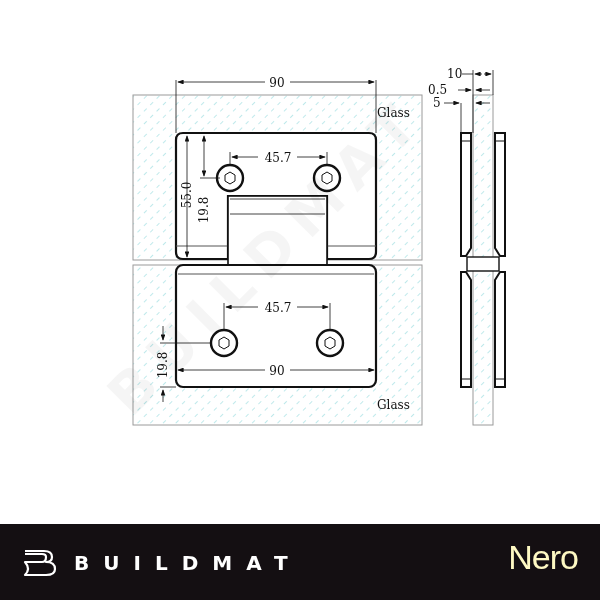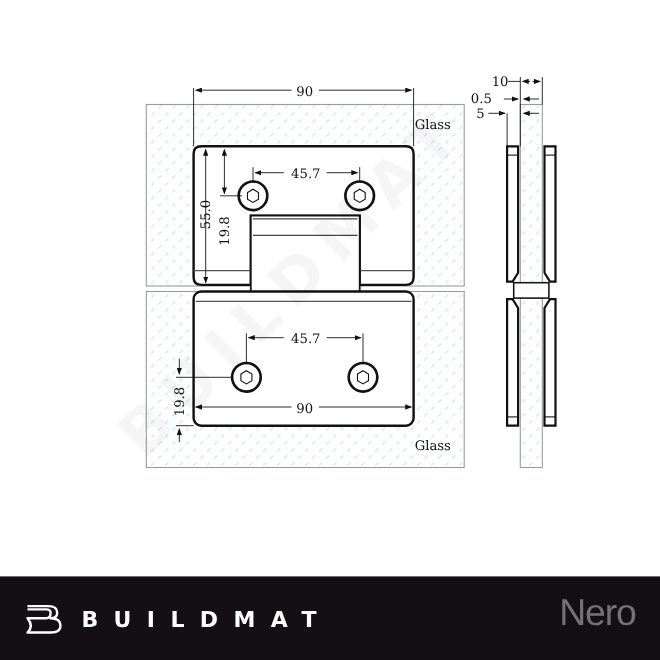--- a/index.html
+++ b/index.html
@@ -2,21 +2,21 @@
 <html><head>
 <meta charset="utf-8">
 <style>
   html, body { margin:0; padding:0; background:#ffffff; }
   body { width:600px; height:600px; position:relative; overflow:hidden; font-family:"Liberation Serif", serif; }
   #drawing { position:absolute; left:0; top:0; width:600px; height:524px; }
   .dim { font-family:"DejaVu Serif", "Liberation Serif", serif; font-size:12px; fill:#111; }
   .footer { position:absolute; left:0; top:524px; width:600px; height:76px; background:#140f12; }
   .brand { position:absolute; left:22px; top:22px; height:34px; display:flex; align-items:center; }
   .brand-text { color:#ffffff; font-family:"DejaVu Sans", sans-serif; font-weight:bold; font-size:20px; letter-spacing:14px; margin-left:16px; }
-  .nero { position:absolute; right:22px; top:14px; color:#737373; font-family:"Liberation Sans", sans-serif; font-size:34px; letter-spacing:-1px; }
+  .nero { position:absolute; right:22px; top:14px; color:#fef9c3; font-family:"Liberation Sans", sans-serif; font-size:34px; letter-spacing:-1px; }
 </style>
 </head>
 <body>
 
 <svg id="drawing" viewBox="0 0 600 524" xmlns="http://www.w3.org/2000/svg">
   <defs>
     <pattern id="hatch" patternUnits="userSpaceOnUse" width="9" height="9" patternTransform="rotate(45)">
       <line x1="0" y1="0" x2="0" y2="6" stroke="#7fd3d8" stroke-width="1" stroke-dasharray="4 2"></line>
     </pattern>
     <marker id="arr" markerWidth="8" markerHeight="6" refX="7" refY="3" orient="auto-start-reverse">

